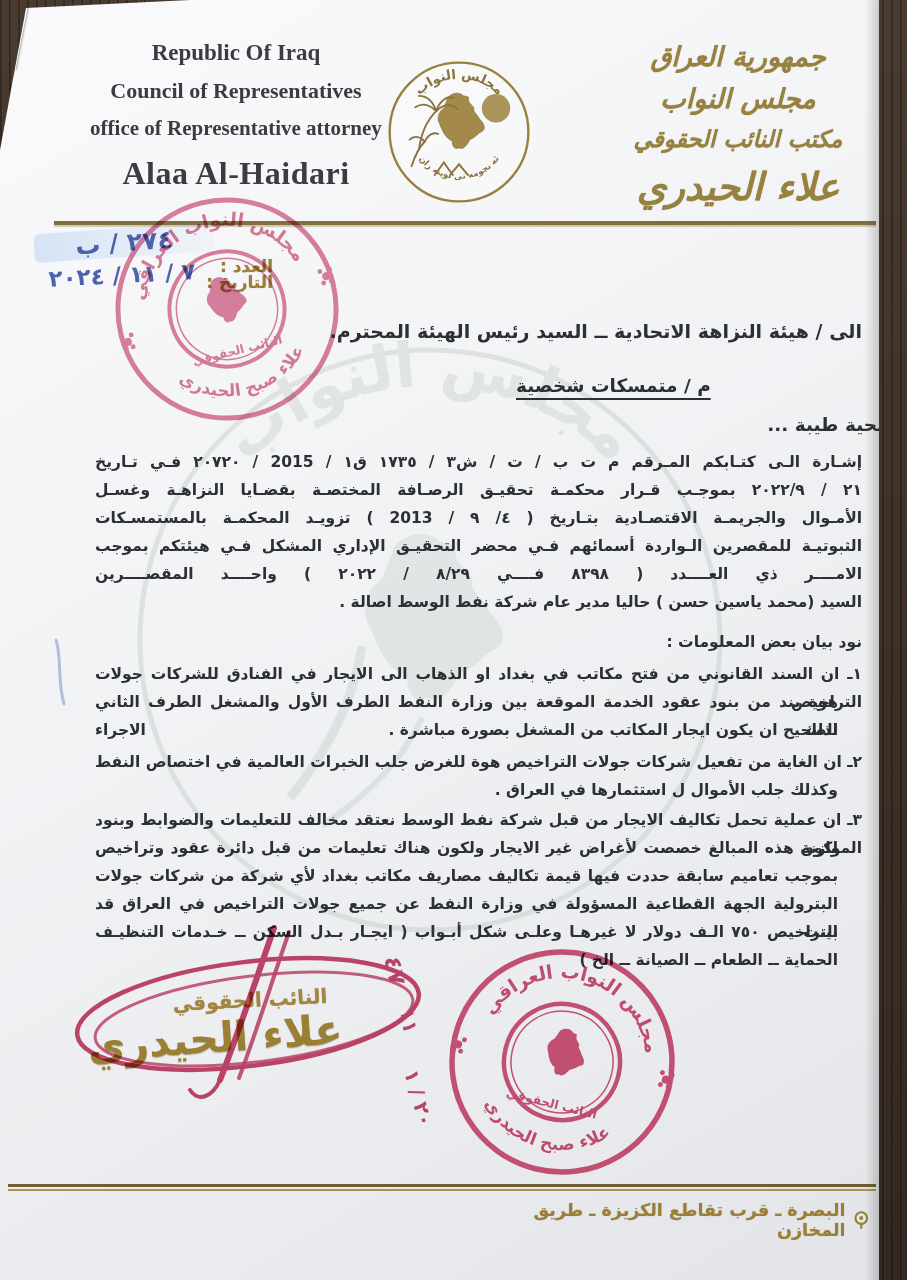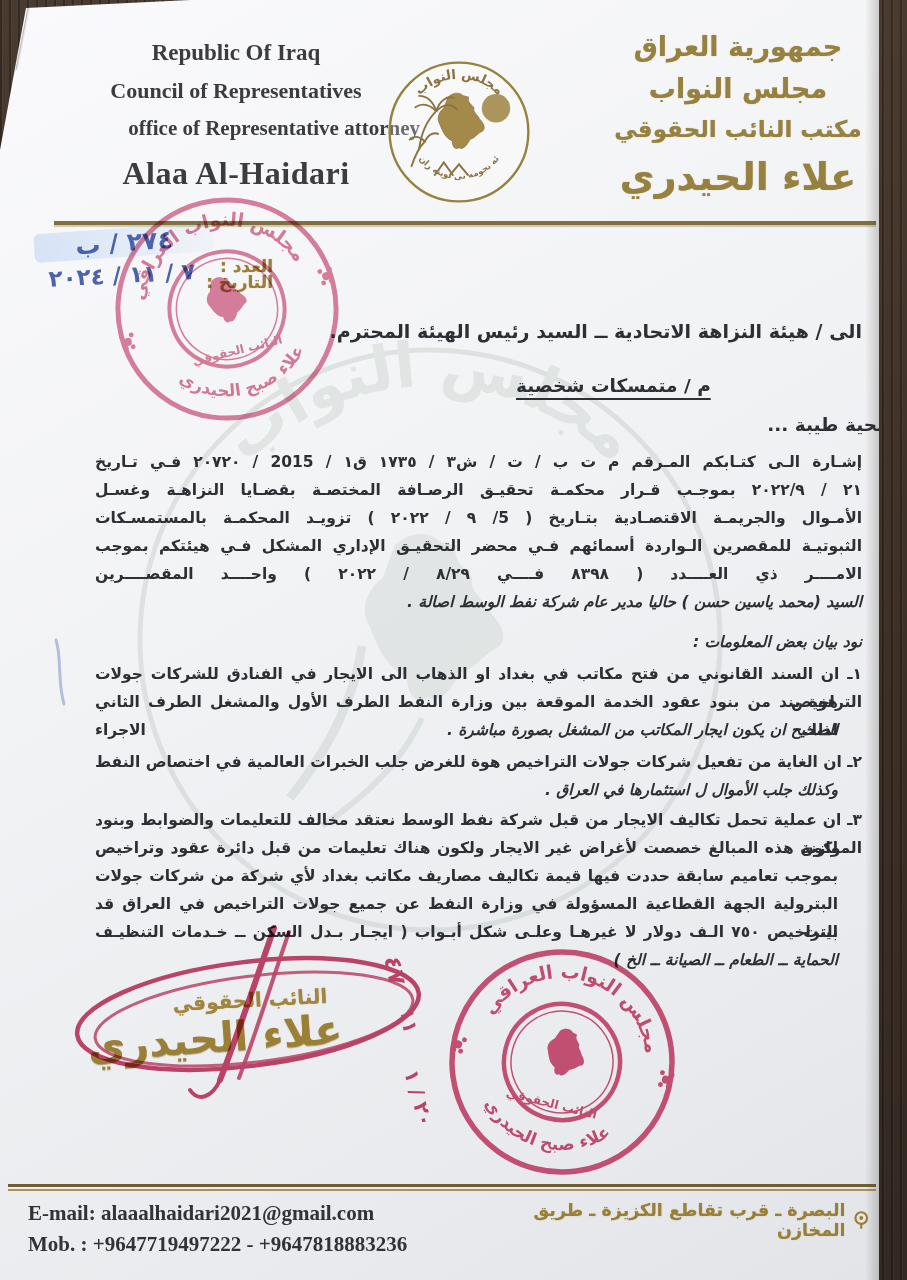--- a/index.html
+++ b/index.html
@@ -18,46 +18,46 @@
   .paper::after{content:"";position:absolute;right:0;top:0;bottom:0;width:14px;
     background:linear-gradient(90deg,transparent,rgba(60,50,40,.22));}
   .sheet-edge{position:absolute;height:3px;background:#fdfdfe;box-shadow:0 1px 2px rgba(0,0,0,.35);
     transform-origin:left center;transform:rotate(-79deg);}
   .abs{position:absolute;}
   
   .hdr-en{left:52px;top:40px;width:368px;text-align:center;color:#3b3b40;
     font-family:"Liberation Serif",serif;font-weight:bold;}
   .hdr-en .l1{font-size:23px;margin-bottom:12px;}
   .hdr-en .l2{font-size:22px;margin-bottom:12px;}
-  .hdr-en .l3{font-size:21px;margin-bottom:14px;text-align:right;}
+  .hdr-en .l3{font-size:21px;margin-bottom:14px;}
   .hdr-en .nm{font-size:32px;letter-spacing:.5px;}
   
-  .hdr-ar{left:596px;top:26px;width:284px;text-align:center;direction:rtl;color:#97813f;
-    font-weight:bold;text-shadow:0 0 1px rgba(122,100,45,.55);}
+  .hdr-ar{left:596px;top:36px;width:284px;text-align:center;direction:rtl;color:#97813f;
+    font-weight:bold;text-shadow:0 0 1px rgba(122,100,45,.55);font-style:italic;}
   .hdr-ar .a1{font-size:27px;line-height:42px;}
   .hdr-ar .a2{font-size:27px;line-height:42px;}
   .hdr-ar .a3{font-size:23px;line-height:38px;}
   .hdr-ar .anm{font-size:38px;line-height:58px;}
   .rule-top{left:54px;top:221px;width:822px;height:4px;background:#81703d;
     box-shadow:0 2px 1px rgba(129,112,61,.35);}
   
   .gold-lbl{direction:rtl;color:#9a7f35;font-weight:bold;font-size:17px;text-shadow:0 0 1px rgba(130,105,40,.5);}
   .hand{color:#4c62ad;font-weight:bold;direction:rtl;}
   .hand-num{left:34px;top:228px;width:180px;font-size:25px;transform:rotate(-4deg);
     background:linear-gradient(90deg,rgba(135,180,235,.30),rgba(135,180,235,.05));border-radius:6px;text-align:center;}
   .hand-date{left:22px;top:262px;width:200px;font-size:23px;transform:rotate(-3deg);text-align:center;}
   
   .ar{direction:rtl;color:#2c2f33;font-weight:bold;}
   .to-line{left:290px;top:320px;width:572px;font-size:19px;text-align:right;}
   .subj{left:516px;top:375px;width:246px;font-size:18.5px;text-align:left;
     text-decoration:underline;text-underline-offset:6px;text-decoration-thickness:2px;}
   .greet{left:684px;top:414px;width:200px;font-size:18.5px;}
   .block{left:95px;width:767px;font-size:15.5px;}
   .block .ln{height:28px;line-height:28px;text-align:justify;text-align-last:justify;}
-  .block .ln.rlast{text-align:right;text-align-last:right;font-style:italic;}
+  .block .ln.rlast{text-align:right;text-align-last:right;}
   .block .ln.cont{padding-right:24px;}
   
   .sig-title{left:140px;top:988px;width:220px;text-align:center;font-size:20px;color:#a3863e;
     font-weight:bold;transform:rotate(-3deg);text-shadow:0 0 1px rgba(130,105,40,.6);}
   .sig-name{left:70px;top:1014px;width:290px;text-align:center;font-size:41px;color:#9a7f35;
     font-weight:bold;transform:rotate(-4deg);text-shadow:0 1px 1px rgba(90,70,25,.4);}
   .stamp{mix-blend-mode:multiply;}
   .footer-rule1{left:8px;top:1184px;width:868px;height:3px;background:#6f5d34;}
   .footer-rule2{left:8px;top:1189px;width:868px;height:2px;background:#ab9154;}
   .foot-en{left:28px;top:1198px;width:440px;font-family:"Liberation Serif",serif;
@@ -182,21 +182,21 @@
     <div class="abs ar subj">م / متمسكات شخصية</div>
     <div class="abs ar greet">تحية طيبة ...</div>
 
     <svg class="abs" style="left:52px;top:638px;opacity:.55" width="20" height="70" viewBox="0 0 20 70">
       <path d="M4,2 C10,20 5,42 12,66" fill="none" stroke="#7f96c8" stroke-width="3" stroke-linecap="round"></path>
     </svg>
 
     <div class="abs ar block" style="top:448px">
       <div class="ln">إشـارة الـى كتـابكم المـرقم م ت ب / ت / ش٣ / ١٧٣٥ ق١ / 2015 / ٢٠٧٢٠ فـي تـاريخ</div>
       <div class="ln">٢١ / ٢٠٢٢/٩ بموجـب قـرار محكمـة تحقيـق الرصـافة المختصـة بقضـايا النزاهـة وغسـل</div>
-      <div class="ln">الأمـوال والجريمـة الاقتصـادية بتـاريخ ( 5/ ٩ / ٢٠٢٢ ) تزويـد المحكمـة بالمستمسـكات</div>
+      <div class="ln">الأمـوال والجريمـة الاقتصـادية بتـاريخ ( ٤/ ٩ / 2013 ) تزويـد المحكمـة بالمستمسـكات</div>
       <div class="ln">الثبوتيـة للمقصرين الـواردة أسمائهم فـي محضر التحقيـق الإداري المشكل فـي هيئتكم بموجب</div>
       <div class="ln">الامــــر ذي العــــدد ( ٨٣٩٨ فــــي ٨/٢٩ / ٢٠٢٢ ) واحــــد المقصــــرين</div>
       <div class="ln rlast">السيد (محمد ياسين حسن ) حاليا مدير عام شركة نفط الوسط اصالة .</div>
     </div>
 
     <div class="abs ar block" style="top:628px">
       <div class="ln rlast">نود بيان بعض المعلومات :</div>
     </div>
 
     <div class="abs ar block" style="top:660px">
@@ -260,24 +260,20 @@
         <textPath href="#sb-top" startOffset="50%" text-anchor="middle">مجلس النواب العراقي</textPath>
       </text>
       <text font-size="17" font-weight="bold" fill="#cc3f67">
         <textPath href="#sb-bot" startOffset="50%" text-anchor="middle">علاء صبح الحيدري</textPath>
       </text>
       <text x="120" y="167" font-size="12" font-weight="bold" fill="#cc3f67" text-anchor="middle">النائب الحقوقي</text>
     </svg>
 
     <div class="abs footer-rule1"></div>
     <div class="abs footer-rule2"></div>
-    <div class="abs foot-en">
-      <div>E-mail: alaaalhaidari2021@gmail.com</div>
-      <div>Mob. : +9647719497222 - +9647818883236</div>
-    </div>
     <div class="abs foot-ar">
       <svg width="17" height="20" viewBox="0 0 17 20">
         <circle cx="8.5" cy="8" r="6" fill="none" stroke="#9a7f35" stroke-width="2.2"></circle>
         <circle cx="8.5" cy="8" r="2" fill="#9a7f35"></circle>
         <path d="M8.5,14 L8.5,19" stroke="#9a7f35" stroke-width="2.2"></path>
       </svg>
       <span>البصرة ـ قرب تقاطع الكزيزة ـ طريق المخازن</span>
     </div>
 
   </div>

